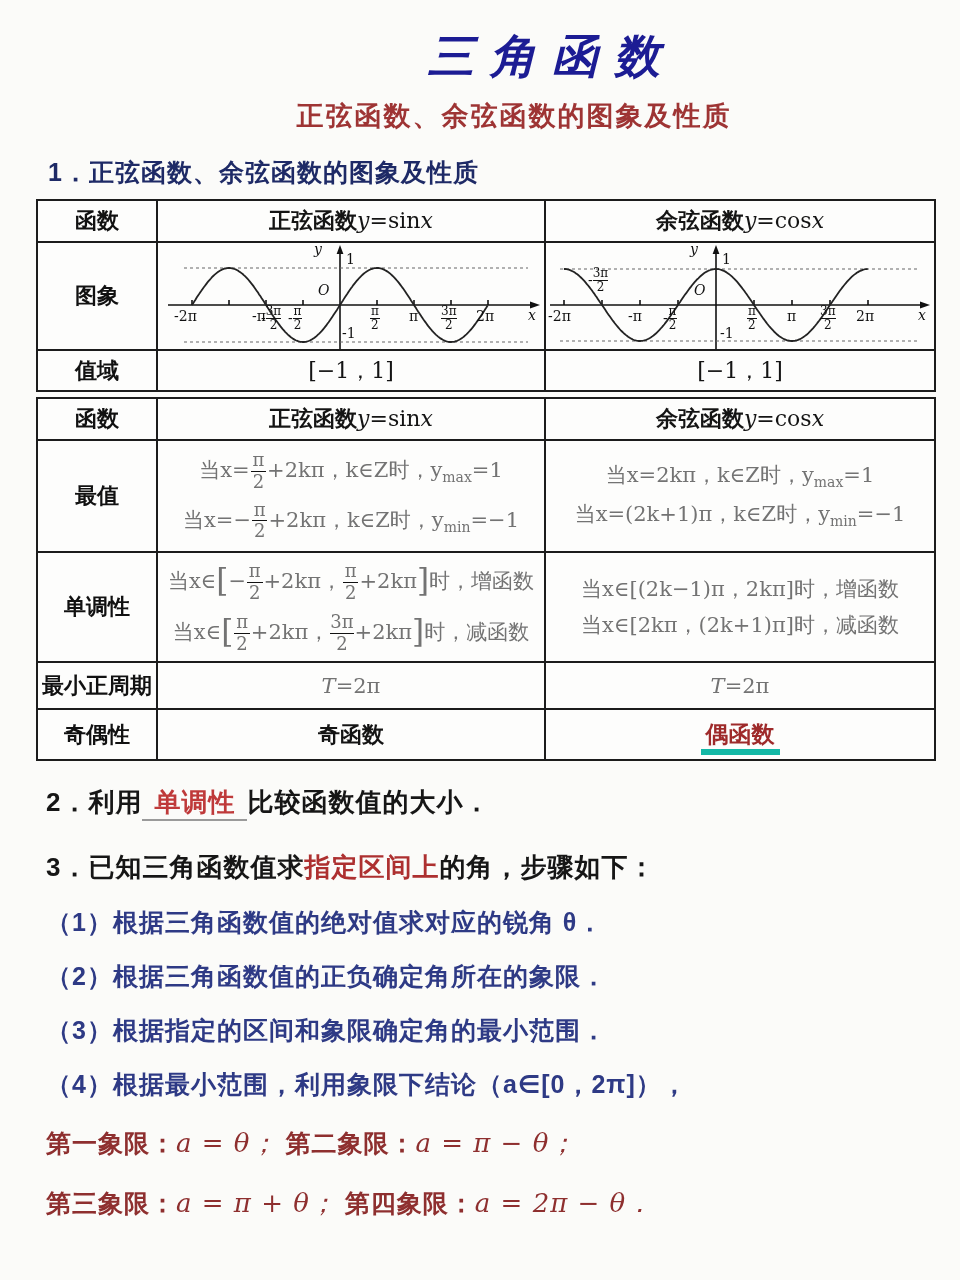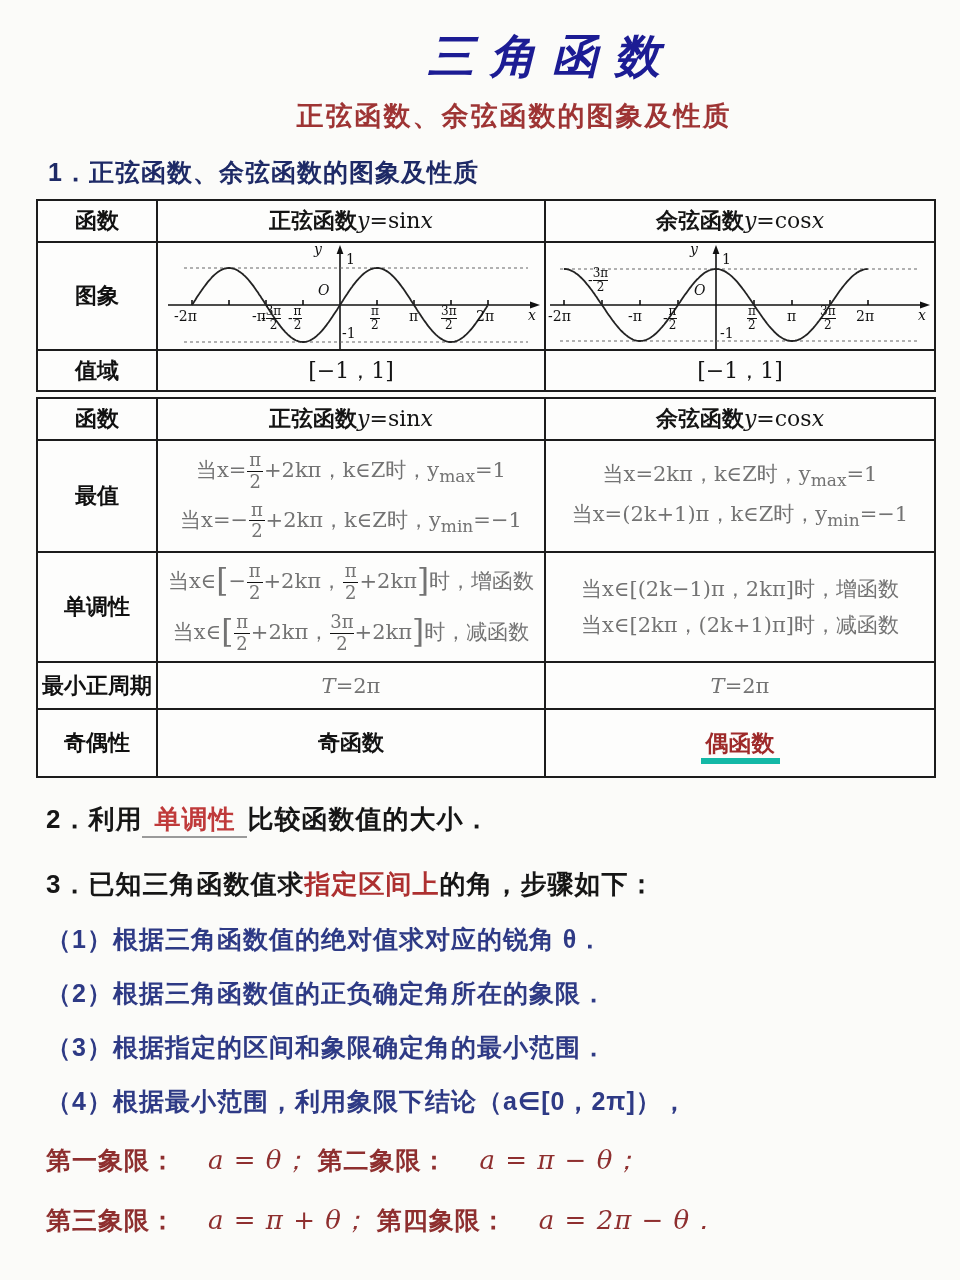--- a/index.html
+++ b/index.html
@@ -46,31 +46,31 @@
   .vfrac{ display:inline-block; vertical-align:middle; text-align:center; font-size:12px; line-height:1.1; }
   .vfrac .n{ display:block; }
   .vfrac .d{ display:block; border-top:1px solid #111; padding:0 1px; }
   
   .fcell{ font-family:"DejaVu Serif","Liberation Serif",serif; font-size:21px; color:#737373; }
   .fline{ margin:7px 0; line-height:1.35; }
   .bfrac{ display:inline-block; vertical-align:middle; text-align:center; font-size:18px; line-height:1.15; margin:0 1px; }
   .bfrac .n{ display:block; }
   .bfrac .d{ display:block; border-top:1.5px solid #111; padding:0 2px; }
   .bigbr{ font-size:31px; vertical-align:-3px; font-family:"DejaVu Serif","Liberation Serif",serif; font-weight:normal; }
-  sub.msub{ font-size:17px; }
+  sub.msub{ font-size:14px; }
   .ti{ font-style:italic; font-family:"DejaVu Serif","Liberation Serif",serif; }
   .parity-odd{ font-size:22px; font-weight:bold; }
   .parity-even{ font-size:23px; font-weight:bold; color:#9e2a2a; border-bottom:6px solid #14b8a6; padding:0 5px 2px; }
   
   .item{ margin:24px 4px 0 46px; font-size:26px; font-weight:bold; color:#161616; letter-spacing:1px; }
   .blank-red{ color:#bf3a3a; border-bottom:2px solid #9a9a9a; padding:0 12px 2px; }
   .red{ color:#ad3030; }
   .step{ margin:21px 0 0 46px; font-size:25px; color:#2e3a85; font-weight:bold; letter-spacing:1px; }
   .quad{ margin:25px 0 0 46px; font-size:25px; color:#8e2f2f; font-weight:bold; letter-spacing:1px; }
-  .quad .mf{ font-family:"DejaVu Serif","Liberation Serif",serif; font-style:italic; font-weight:normal; font-size:26px;margin-left:32px; }
+  .quad .mf{ font-family:"DejaVu Serif","Liberation Serif",serif; font-style:italic; font-weight:normal; font-size:26px; }
 </style>
 </head>
 <body>
 
 <div class="doc-title">三角函数</div>
 <div class="doc-subtitle">正弦函数、余弦函数的图象及性质</div>
 <div class="sec-heading">1．正弦函数、余弦函数的图象及性质</div>
 
 <table class="props-table t1">
   <colgroup>
@@ -199,21 +199,21 @@
     <td class="fcell">
       <div class="fline">当x∈[(2k−1)π，2kπ]时，增函数</div>
       <div class="fline">当x∈[2kπ，(2k+1)π]时，减函数</div>
     </td>
   </tr>
   <tr style="height:47px">
     <td class="row-label">最小正周期</td>
     <td class="fcell"><span class="ti">T</span><span>=2π</span></td>
     <td class="fcell"><span class="ti">T</span><span>=2π</span></td>
   </tr>
-  <tr style="height:68px">
+  <tr style="height:51px">
     <td class="row-label">奇偶性</td>
     <td><span class="parity-odd">奇函数</span></td>
     <td><span class="parity-even">偶函数</span></td>
   </tr>
 </tbody>
   </table>
 
 <div class="item">
   <span>2．利用</span><span class="blank-red">单调性</span><span>比较函数值的大小．</span>
 </div>

